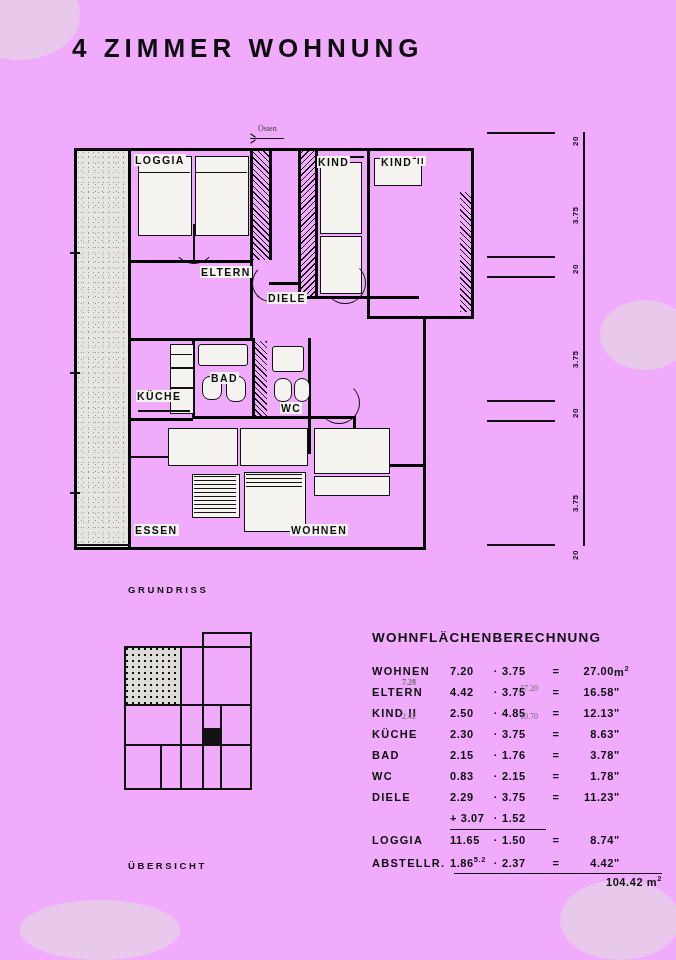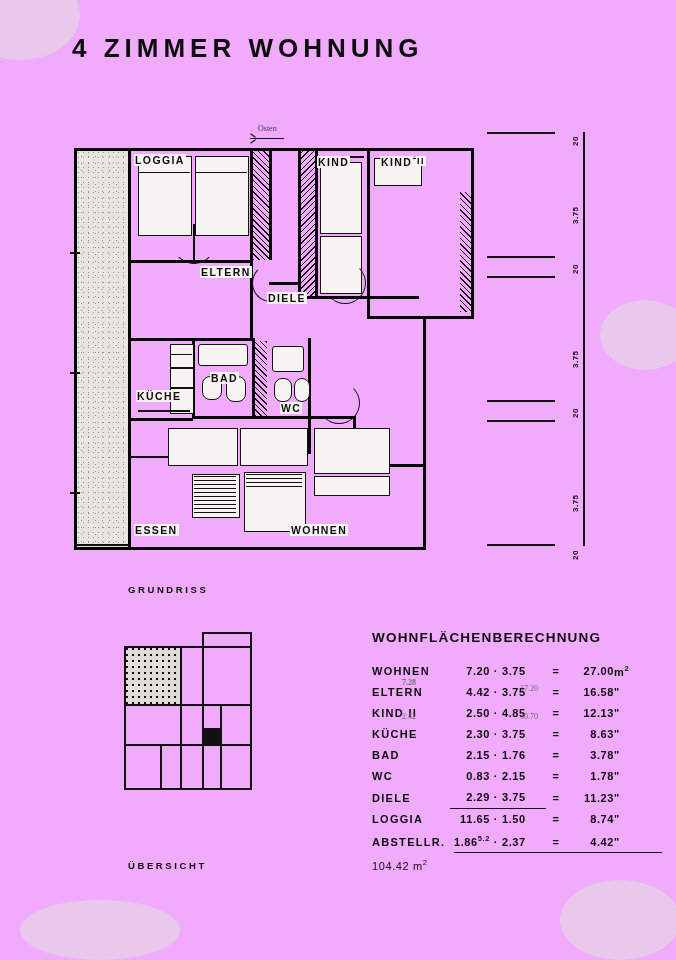--- a/index.html
+++ b/index.html
@@ -48,28 +48,28 @@
       #dedcd6;}
   .ov-black{position:absolute;background:#111;}
   
   .calc{position:absolute;left:372px;top:630px;width:290px;}
   .calc h2{margin:0;font-size:13.5px;font-weight:bold;letter-spacing:1.2px;
            font-family:"Liberation Sans",sans-serif;}
   table.wf{border-collapse:collapse;margin-top:14px;font-size:11px;font-weight:bold;
            letter-spacing:.6px;}
   table.wf td{padding:4.5px 0;vertical-align:bottom;white-space:nowrap;}
   td.nm{width:78px;letter-spacing:1.3px;}
-  td.a{width:40px;text-align:right;}
+  td.a{width:40px;}
   td.dot{width:12px;text-align:center;}
   td.b{width:44px;text-align:left;padding-left:2px;}
   td.eq{width:20px;text-align:center;}
   td.res{width:48px;text-align:right;}
   td.u{width:26px;text-align:left;padding-left:5px;}
   sup{font-size:7.5px;}
-  .total{margin-top:5px;font-size:11px;font-weight:normal;
+  .total{font-size:11px;font-weight:bold;text-align:right;
          width:100%;letter-spacing:.6px;}
   .totalrule{border-top:1.3px solid #111;width:208px;margin-left:82px;}
   .sketchnote{position:absolute;font-size:8px;color:#6b6b66;
               font-family:"Liberation Serif",serif;}
   .osten{position:absolute;font-size:8px;font-family:Liberation Serif, serif;color:#3a3a36;}
 </style>
 </head>
 <body>
 
 <div class="page">
@@ -289,20 +289,29 @@
           </tr>
           <tr>
             <td class="nm">DIELE</td>
             <td class="a">2.29</td>
             <td class="dot">·</td>
             <td class="b">3.75</td>
             <td class="eq">=</td>
             <td class="res">11.23</td>
             <td class="u">"</td>
           </tr>
+          <tr>
+            <td class="nm"></td>
+            <td class="a">+ 3.07</td>
+            <td class="dot">·</td>
+            <td class="b">1.52</td>
+            <td class="eq"></td>
+            <td class="res"></td>
+            <td class="u"></td>
+          </tr>
           <tr class="">
             <td class="nm">LOGGIA</td>
             <td class="a" style="border-top: 1.3px solid rgb(17, 17, 17);">11.65</td>
             <td class="dot" style="border-top: 1.3px solid rgb(17, 17, 17);">·</td>
             <td class="b" style="border-top: 1.3px solid rgb(17, 17, 17);">1.50</td>
             <td class="eq">=</td>
             <td class="res">8.74</td>
             <td class="u">"</td>
           </tr>
           <tr>

